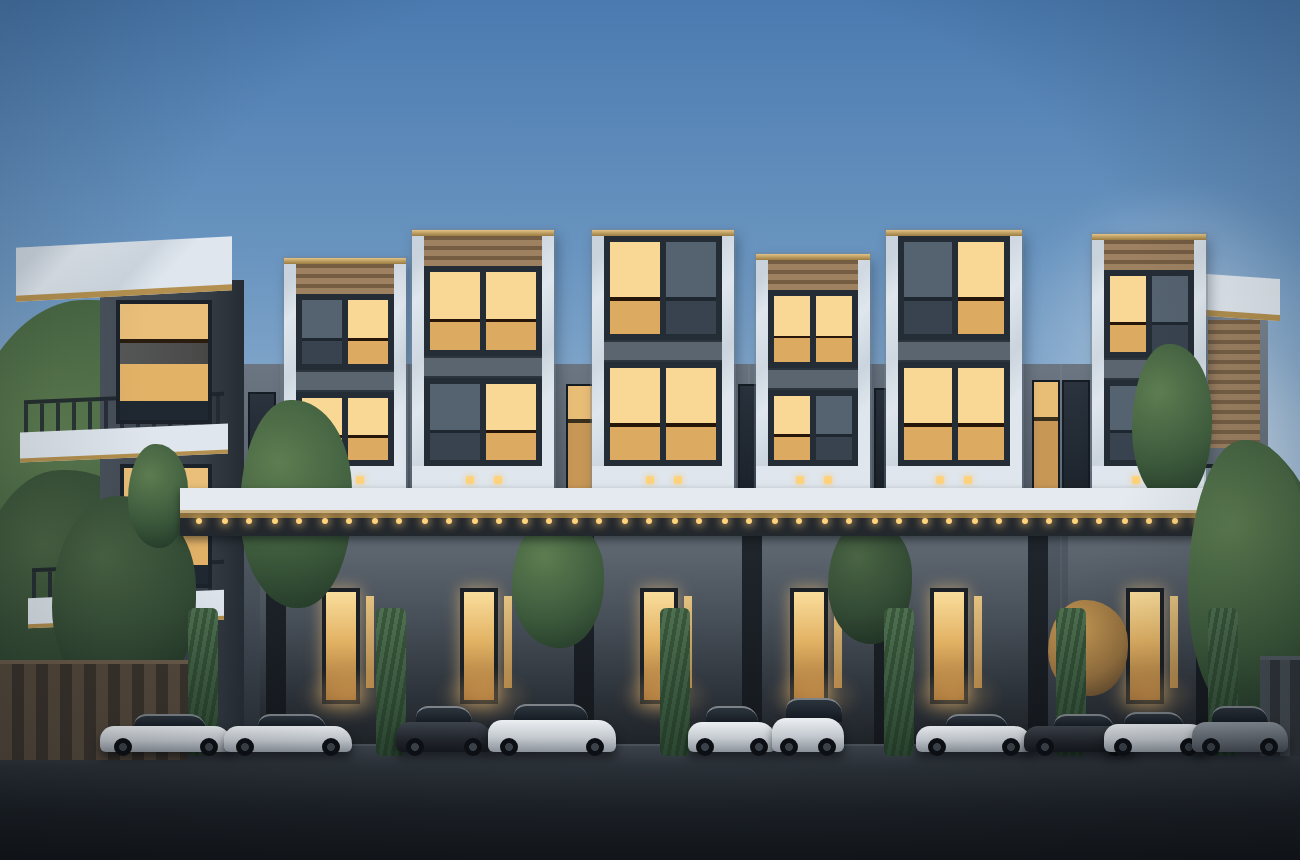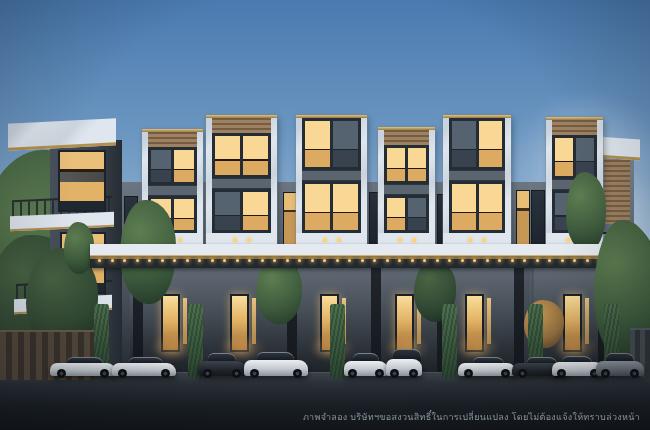--- a/index.html
+++ b/index.html
@@ -408,14 +408,13 @@
       </div>
       <div class="abs car" style="left: 596px; top: 346px; width: 48px; height: 32px;">
         <div class="car-cabin" style="bottom: 15px; left: 20%; width: 60%; height: 9px; border-top: 1px solid rgba(230, 235, 240, 0.5);"></div>
         <div class="car-body body-gray" style="height: 15px;"></div>
         <div class="car-wheel" style="left: 10%;"></div>
         <div class="car-wheel" style="right: 10%;"></div>
       </div>
     </div>
 
   <div class="abs vignette"></div>
-  <div class="abs disclaimer">ภาพจำลอง บริษัทฯขอสงวนสิทธิ์ในการเปลี่ยนแปลง โดยไม่ต้องแจ้งให้ทราบล่วงหน้า</div>
 </div>
 
 </body></html>

